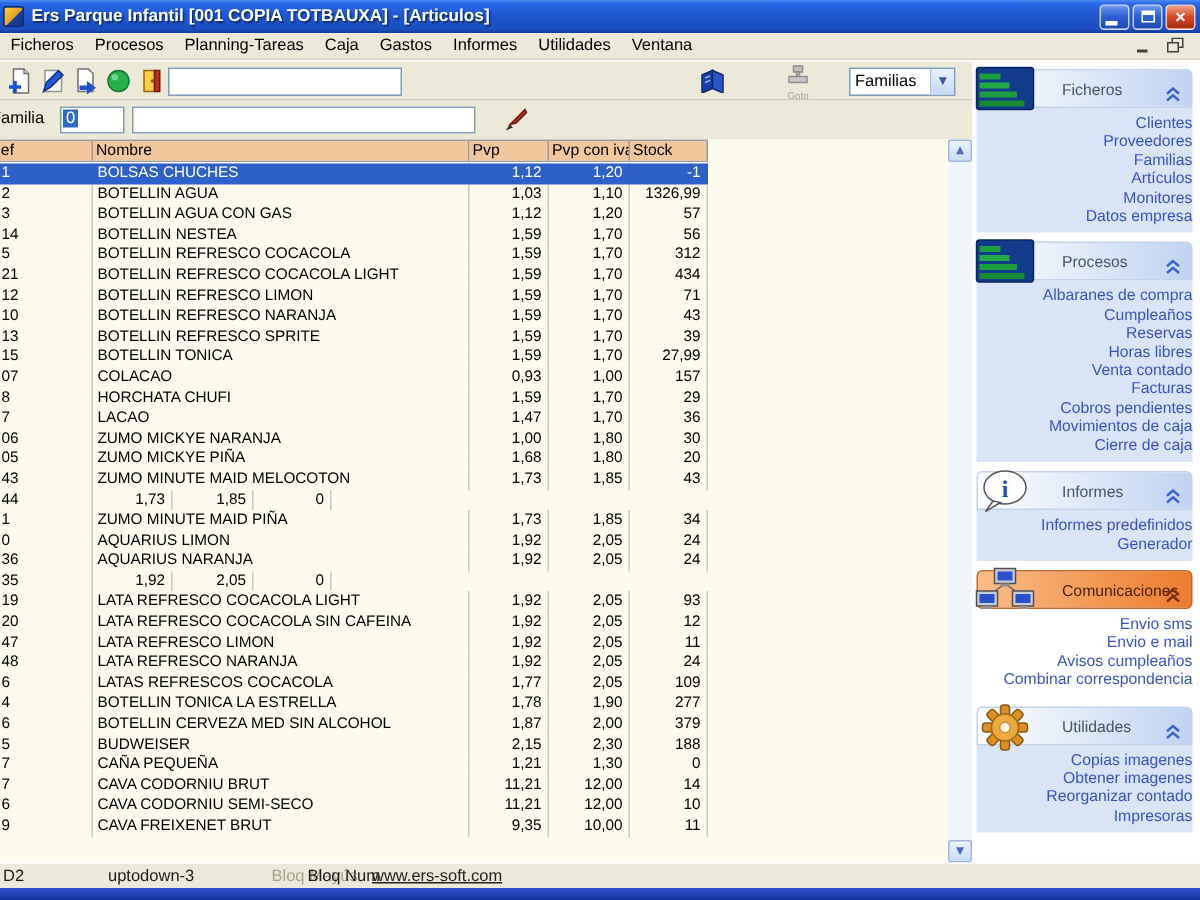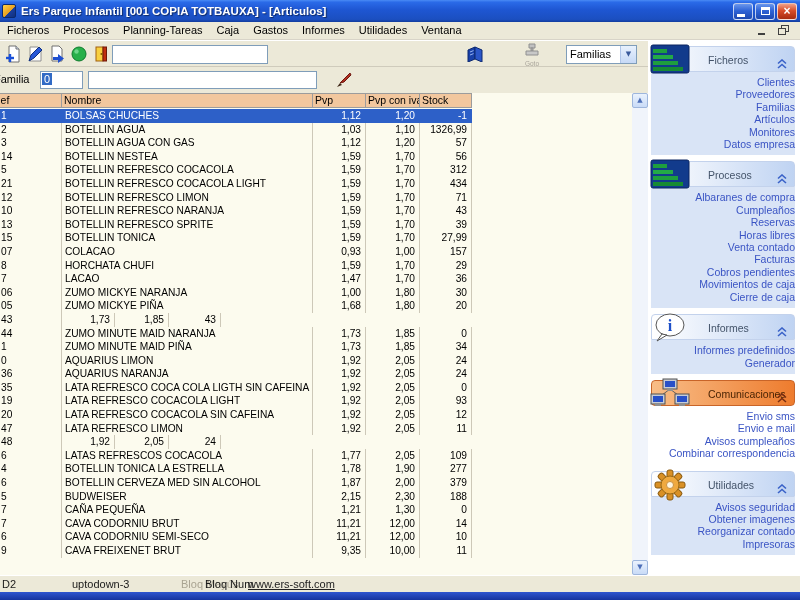--- a/index.html
+++ b/index.html
@@ -345,27 +345,27 @@
         </div>
         <div class="trow">
           <span class="c-ref">05</span>
           <span class="c-nom">ZUMO MICKYE PIÑA</span>
           <span class="c-pvp">1,68</span>
           <span class="c-iva">1,80</span>
           <span class="c-stk">20</span>
         </div>
         <div class="trow">
           <span class="c-ref">43</span>
+          <span class="c-nom">ZUMO MINUTE MAID MELOCOTON</span>
           <span class="c-pvp">1,73</span>
           <span class="c-iva">1,85</span>
           <span class="c-stk">43</span>
         </div>
         <div class="trow">
           <span class="c-ref">44</span>
-          <span class="c-nom">ZUMO MINUTE MAID NARANJA</span>
           <span class="c-pvp">1,73</span>
           <span class="c-iva">1,85</span>
           <span class="c-stk">0</span>
         </div>
         <div class="trow">
           <span class="c-ref">1</span>
           <span class="c-nom">ZUMO MINUTE MAID PIÑA</span>
           <span class="c-pvp">1,73</span>
           <span class="c-iva">1,85</span>
           <span class="c-stk">34</span>
@@ -379,21 +379,20 @@
         </div>
         <div class="trow">
           <span class="c-ref">36</span>
           <span class="c-nom">AQUARIUS NARANJA</span>
           <span class="c-pvp">1,92</span>
           <span class="c-iva">2,05</span>
           <span class="c-stk">24</span>
         </div>
         <div class="trow">
           <span class="c-ref">35</span>
-          <span class="c-nom">LATA REFRESCO COCA COLA LIGTH SIN CAFEINA</span>
           <span class="c-pvp">1,92</span>
           <span class="c-iva">2,05</span>
           <span class="c-stk">0</span>
         </div>
         <div class="trow">
           <span class="c-ref">19</span>
           <span class="c-nom">LATA REFRESCO COCACOLA LIGHT</span>
           <span class="c-pvp">1,92</span>
           <span class="c-iva">2,05</span>
           <span class="c-stk">93</span>
@@ -407,20 +406,21 @@
         </div>
         <div class="trow">
           <span class="c-ref">47</span>
           <span class="c-nom">LATA REFRESCO LIMON</span>
           <span class="c-pvp">1,92</span>
           <span class="c-iva">2,05</span>
           <span class="c-stk">11</span>
         </div>
         <div class="trow">
           <span class="c-ref">48</span>
+          <span class="c-nom">LATA REFRESCO NARANJA</span>
           <span class="c-pvp">1,92</span>
           <span class="c-iva">2,05</span>
           <span class="c-stk">24</span>
         </div>
         <div class="trow">
           <span class="c-ref">6</span>
           <span class="c-nom">LATAS REFRESCOS COCACOLA</span>
           <span class="c-pvp">1,77</span>
           <span class="c-iva">2,05</span>
           <span class="c-stk">109</span>
@@ -625,21 +625,21 @@
             </svg>
           </span>
           <span class="ptitle">Utilidades</span>
           <span class="chev">
             <svg width="10" height="10">
               <path d="M1 4.5 L5 1 L9 4.5 M1 9 L5 5.5 L9 9" fill="none" stroke="#3a62c8" stroke-width="1.6"></path>
             </svg>
           </span>
         </div>
         <div class="pitems">
-          <div class="pitem">Avisos seguridad</div>
+          <div class="pitem">Copias imagenes</div>
           <div class="pitem">Obtener imagenes</div>
           <div class="pitem">Reorganizar contado</div>
           <div class="pitem">Impresoras</div>
         </div>
       </div>
   </div>
 
   <div class="statusbar">
     <span class="sf-d2">D2</span>
     <span class="sf-up">uptodown-3</span>

